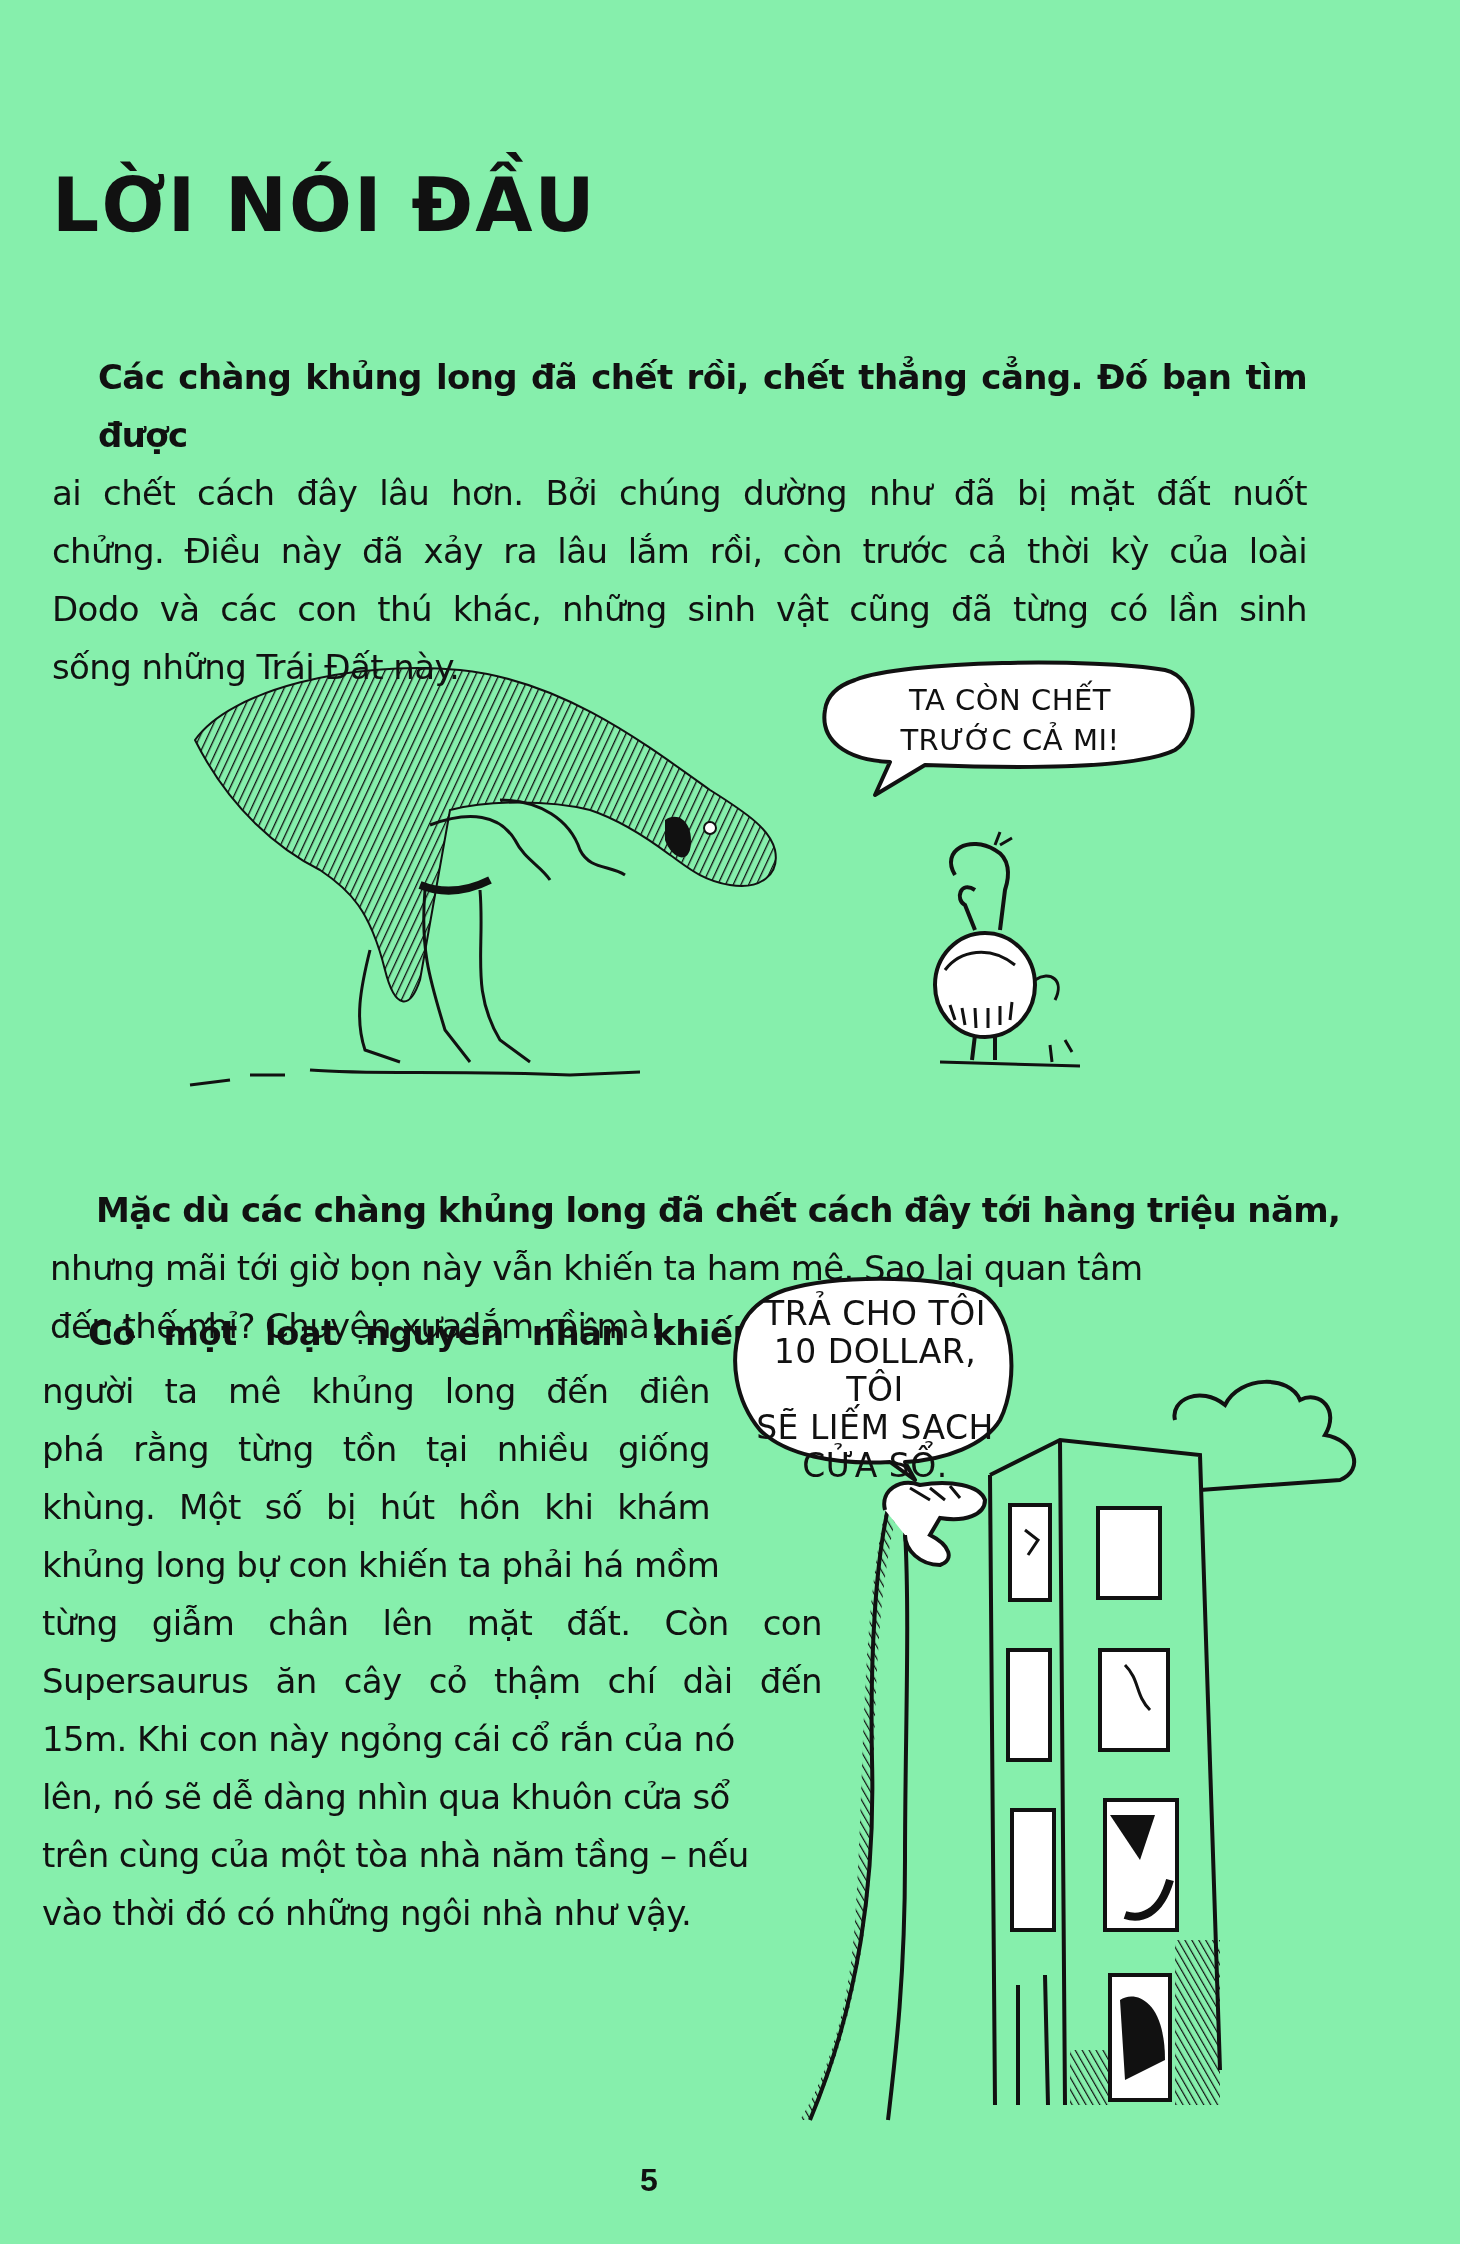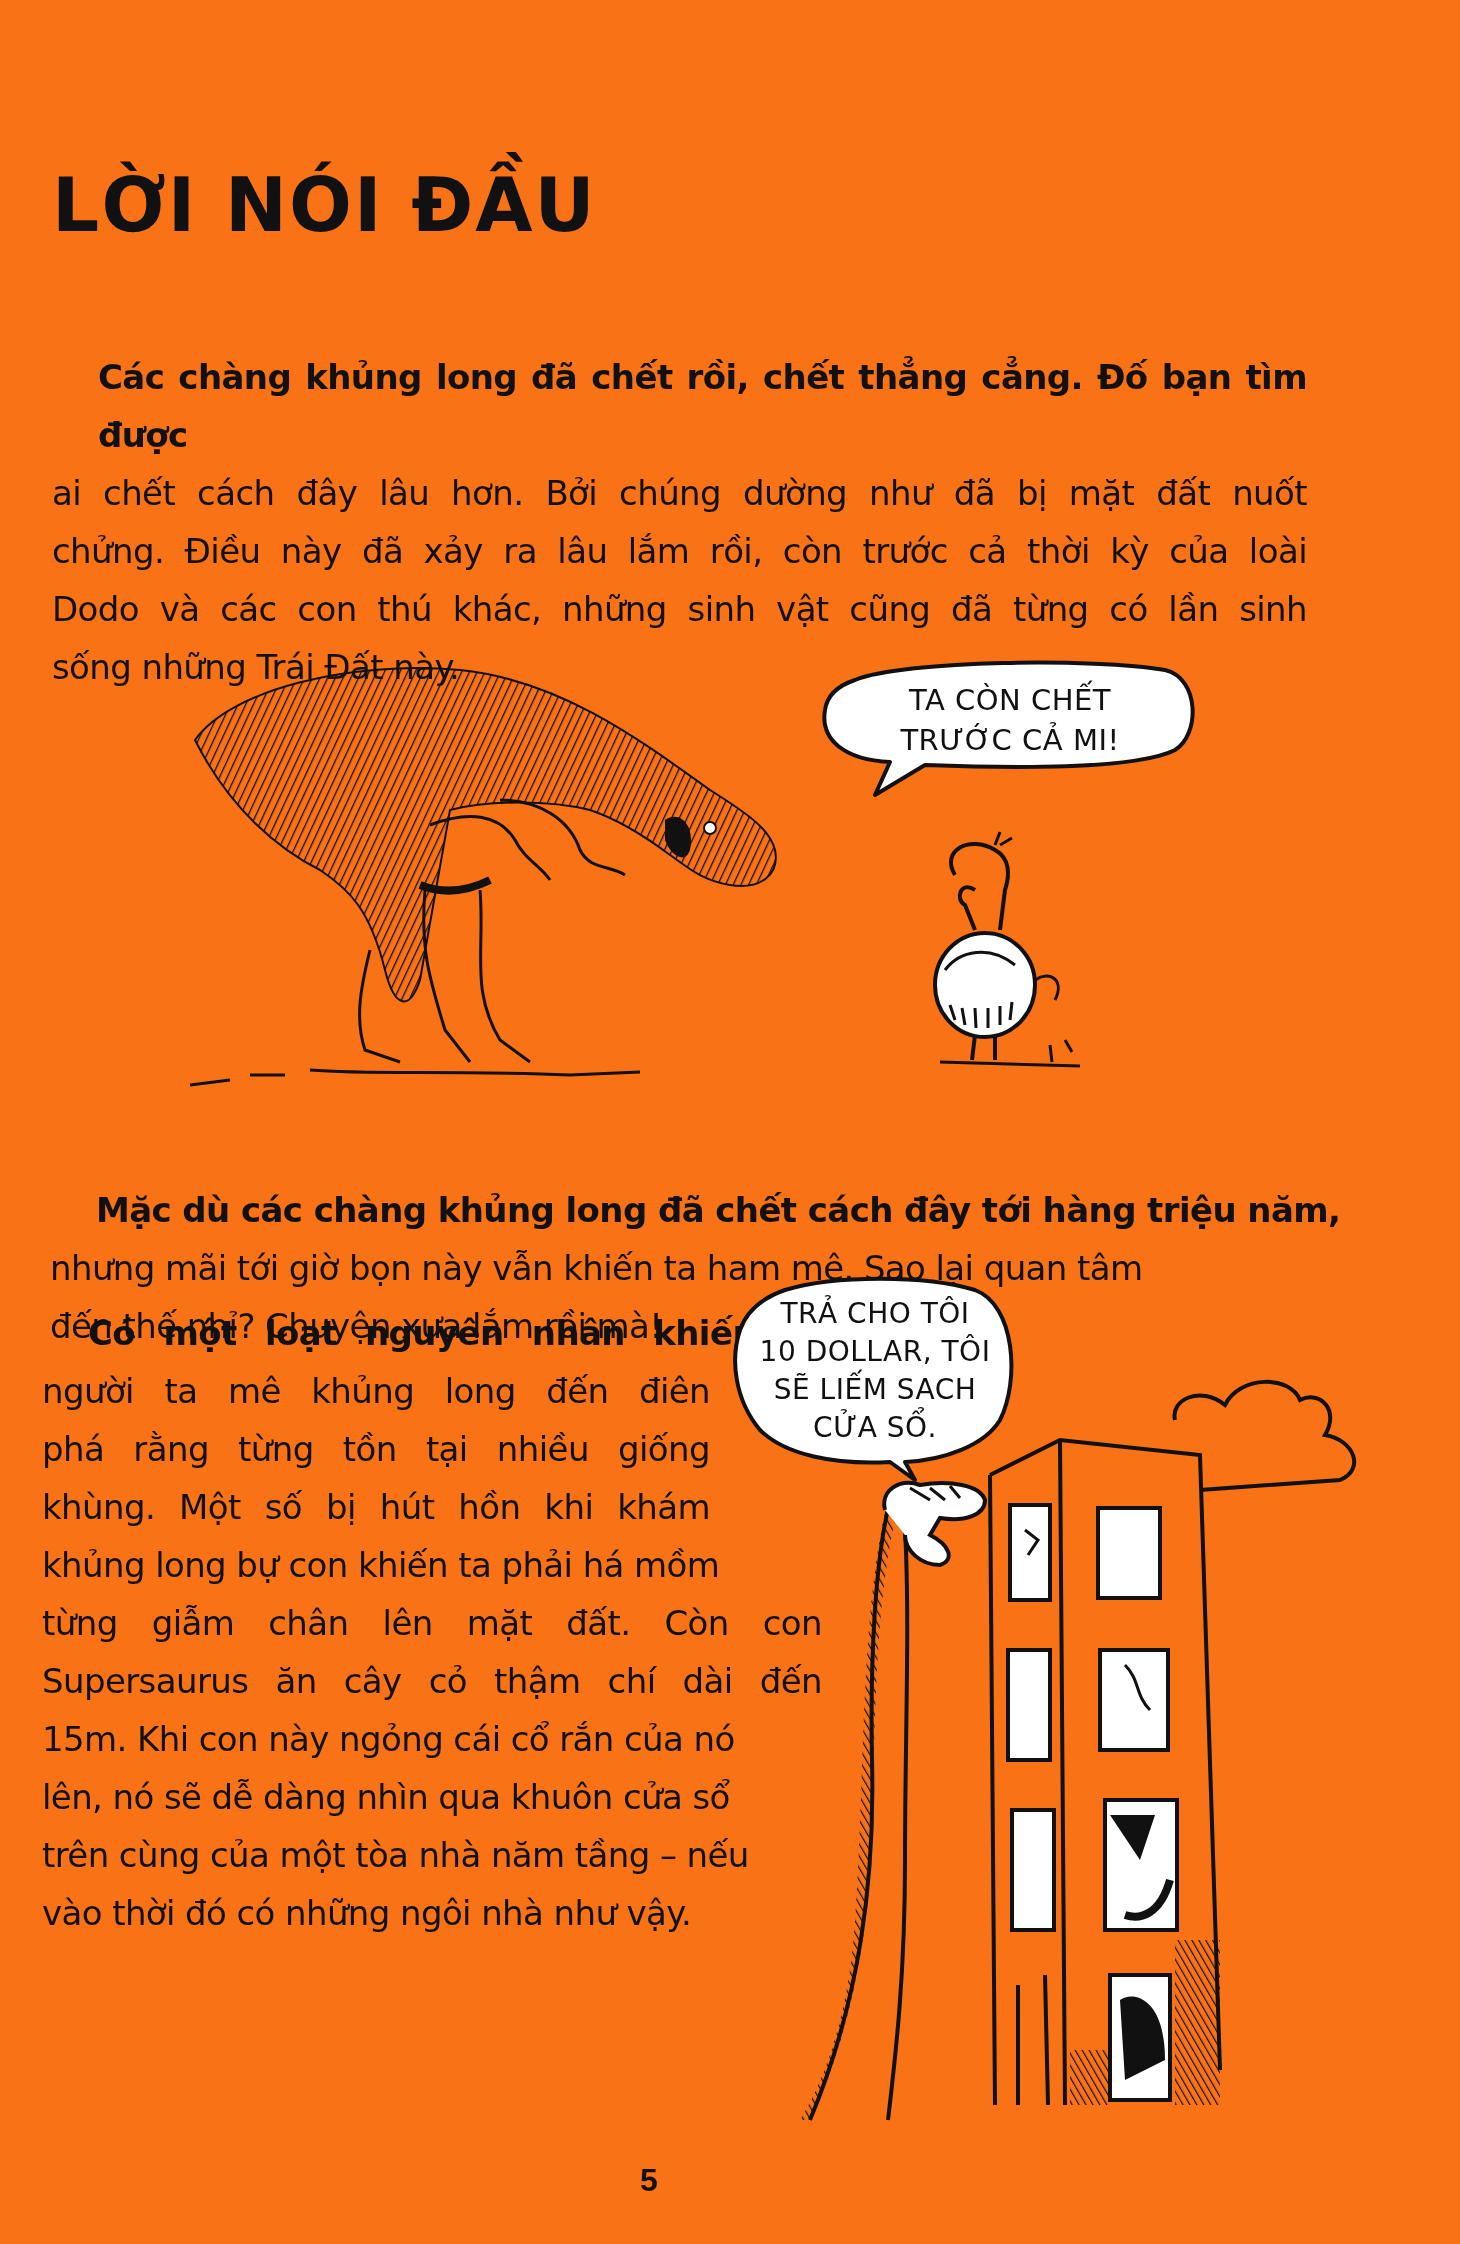--- a/index.html
+++ b/index.html
@@ -1,17 +1,17 @@
 <!DOCTYPE html>
 <html><head>
 <meta charset="utf-8">
 <style>
   html, body { margin:0; padding:0; background:#ffffff; }
   body { width:1460px; height:2244px; position:relative; overflow:hidden; color:#111; }
-  .page { position:absolute; left:0; top:0; width:1460px; height:2244px; background:#f97316; }
+  .page { position:absolute; left:0; top:0; width:1460px; height:2244px; background:#86efac; }
   .title {
     position:absolute; left:52px; top:168px;
     font-family:"DejaVu Sans", sans-serif; font-weight:bold;
     font-size:74px; letter-spacing:2px; color:#111; line-height:1;
   }
   .body-text {
     position:absolute; font-family:"DejaVu Sans", sans-serif;
     font-size:34px; line-height:58px; color:#111; letter-spacing:-0.6px;
   }
   .body-text .line { display:block; white-space:nowrap; }
@@ -106,21 +106,21 @@
     <span class="line" style="width:780px;text-align:justify;text-align-last:justify;white-space:normal;">Supersaurus ăn cây cỏ thậm chí dài đến</span>
     <span class="line">15m. Khi con này ngỏng cái cổ rắn của nó</span>
     <span class="line">lên, nó sẽ dễ dàng nhìn qua khuôn cửa sổ</span>
     <span class="line">trên cùng của một tòa nhà năm tầng – nếu</span>
     <span class="line">vào thời đó có những ngôi nhà như vậy.</span>
   </div>
 
   <svg style="left:725px; top:1270px;" width="300" height="210" viewBox="0 0 300 210">
     <path d="M60,20 C110,5 200,5 250,20 C290,35 295,110 275,150 C260,175 220,190 180,192 L190,210 L165,192 C110,195 60,185 35,160 C10,130 5,90 15,60 C22,40 40,27 60,20 Z" fill="#fff" stroke="#111" stroke-width="4" stroke-linejoin="round"></path>
   </svg>
-  <div class="bubble-text" style="left:745px; top:1295px; width:260px; font-size:28px; line-height:38px;">
+  <div class="bubble-text" style="left:745px; top:1295px; width:260px; font-size:33px; line-height:38px;">
     <div>TRẢ CHO TÔI</div>
     <div>10 DOLLAR, TÔI</div>
     <div>SẼ LIẾM SACH</div>
     <div>CỬA SỔ.</div>
   </div>
 
   <svg style="left:780px; top:1360px;" width="600" height="760" viewBox="0 0 600 760">
     <defs>
       <pattern id="hatch2" width="6" height="6" patternUnits="userSpaceOnUse" patternTransform="rotate(-30)">
         <line x1="0" y1="0" x2="0" y2="6" stroke="#111" stroke-width="2.4"></line>

